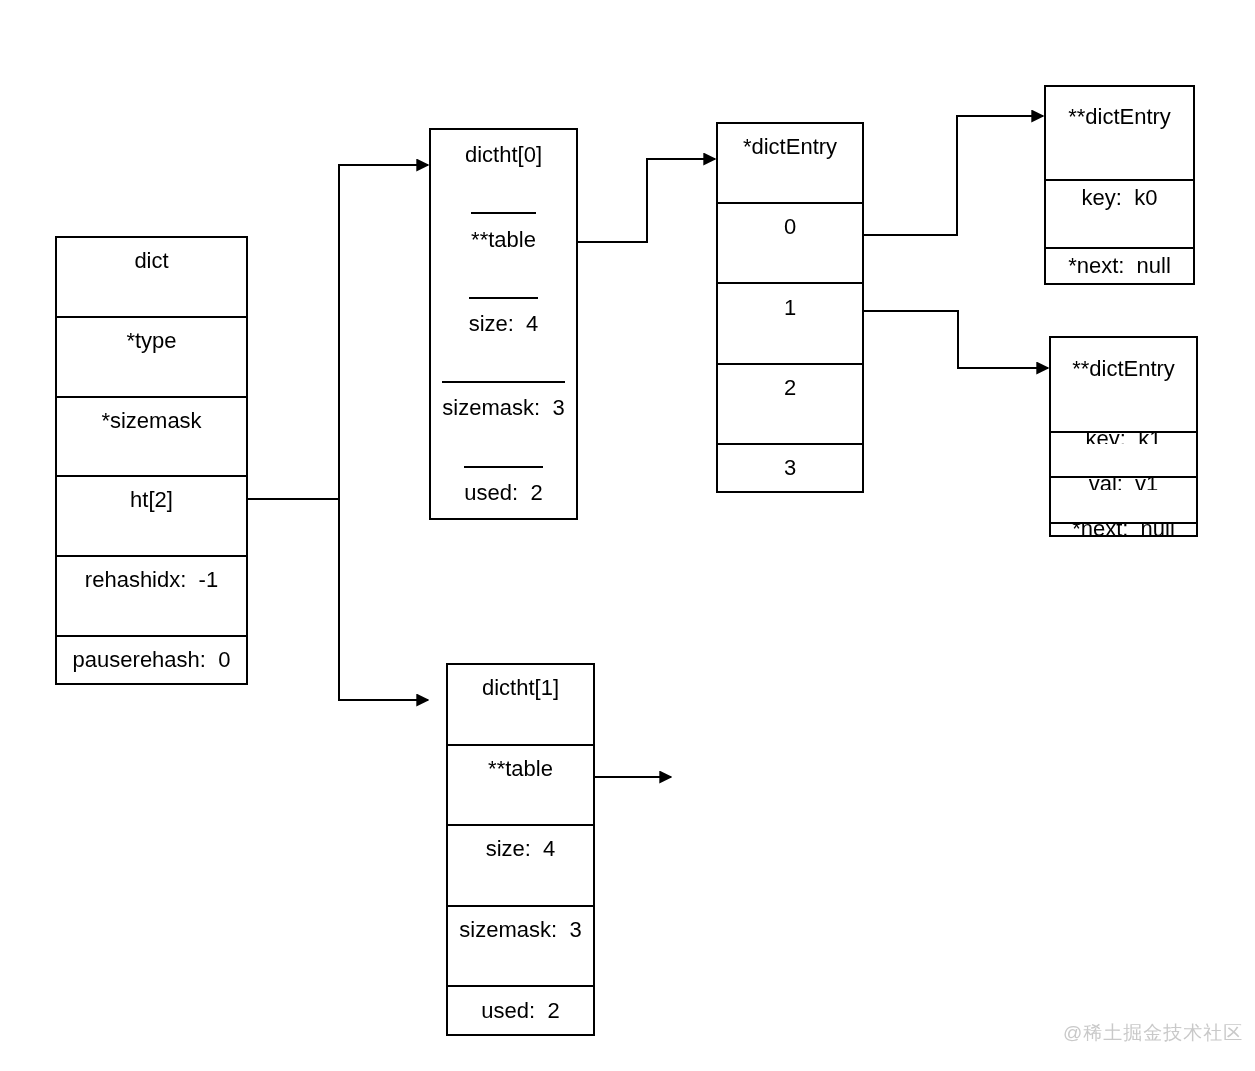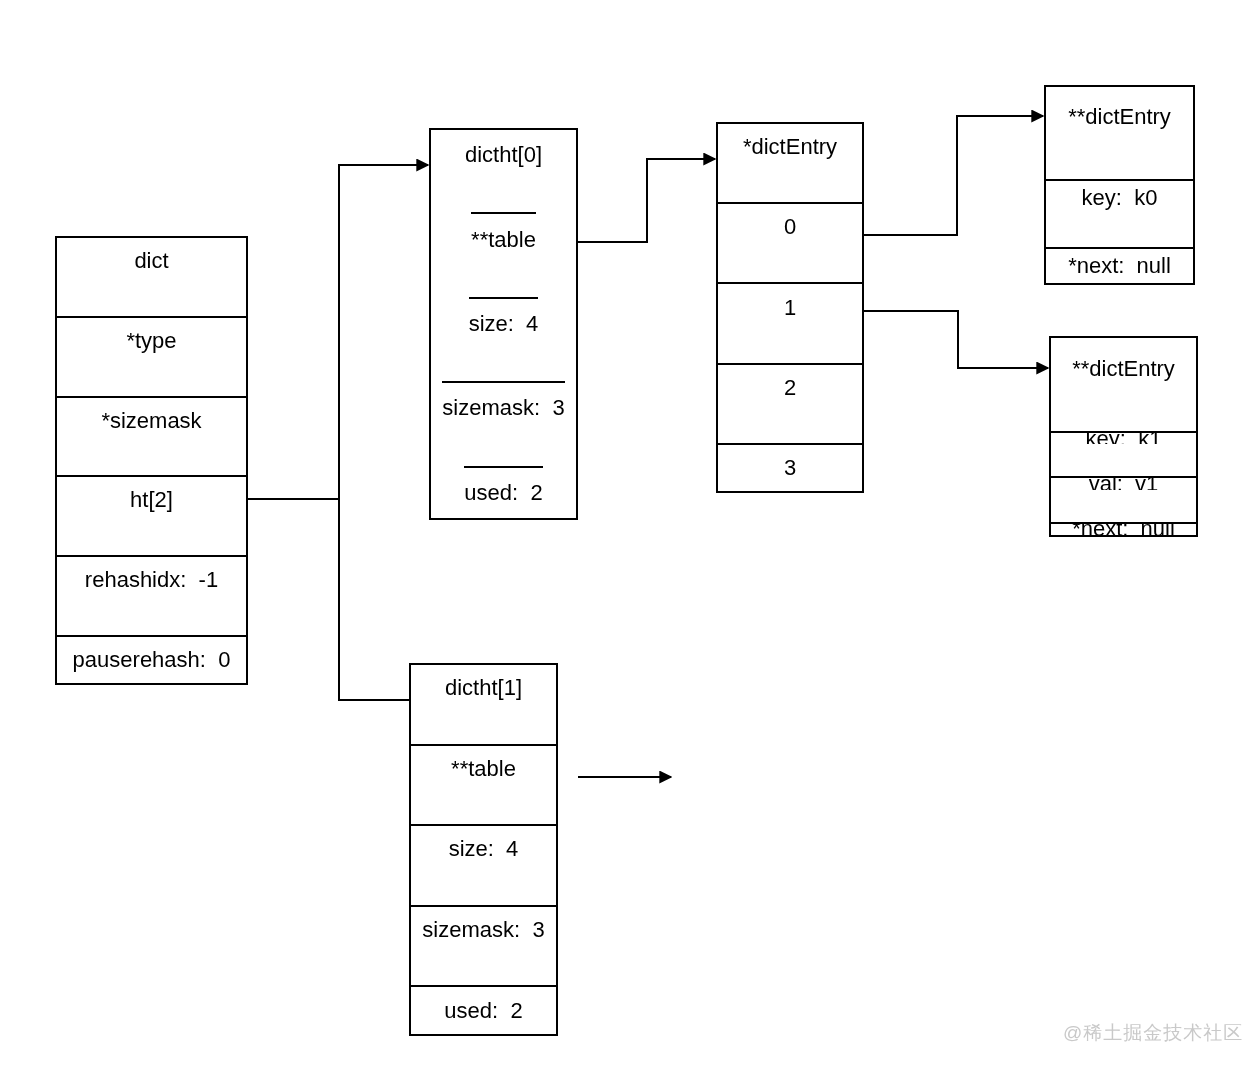--- a/index.html
+++ b/index.html
@@ -36,21 +36,21 @@
     display: flex;
     align-items: center;
     justify-content: center;
     overflow: hidden;
   }
   .cell + .cell { border-top: 2px solid #000000; margin-top: 32px; }
   .cell.hdr-tall { flex: none; }
 
   .box-dict        { left: 55px;   top: 236px; width: 193px; height: 449px; }
   .box-dictht0     { left: 429px;  top: 128px; width: 149px; height: 392px; align-items: center; }
-  .box-dictht1     { left: 409px;  top: 663px; width: 149px; height: 373px; }
+  .box-dictht1     { left: 446px;  top: 663px; width: 149px; height: 373px; }
   .box-entry-array { left: 716px;  top: 122px; width: 148px; height: 371px; }
   .box-entry0      { left: 1044px; top: 85px;  width: 151px; height: 200px; }
   .box-entry0 .hdr-tall { height: 60px; }
   .box-entry1      { left: 1049px; top: 336px; width: 149px; height: 201px; }
   .box-entry1 .hdr-tall { height: 61px; }
   .box-null        { left: 672px;  top: 739px; width: 148px; height: 76px; }
 
   .watermark {
     position: absolute;
     left: 1063px;

